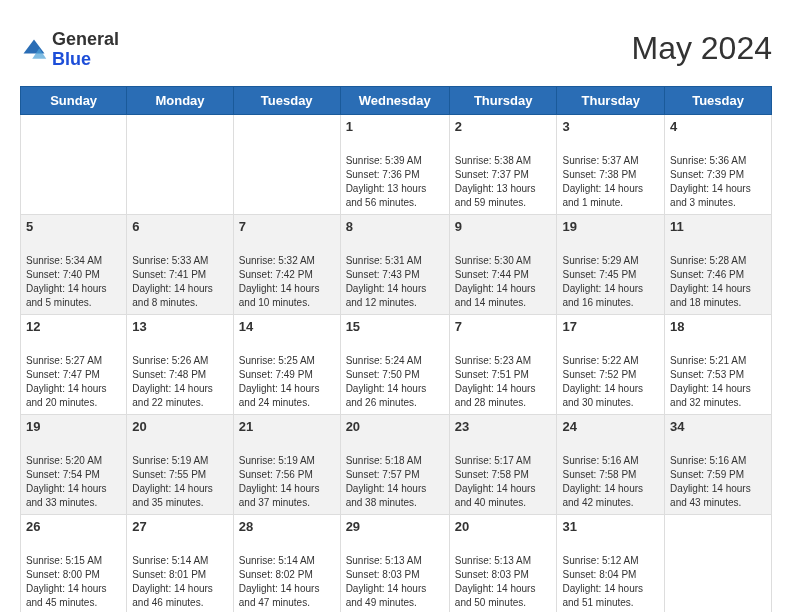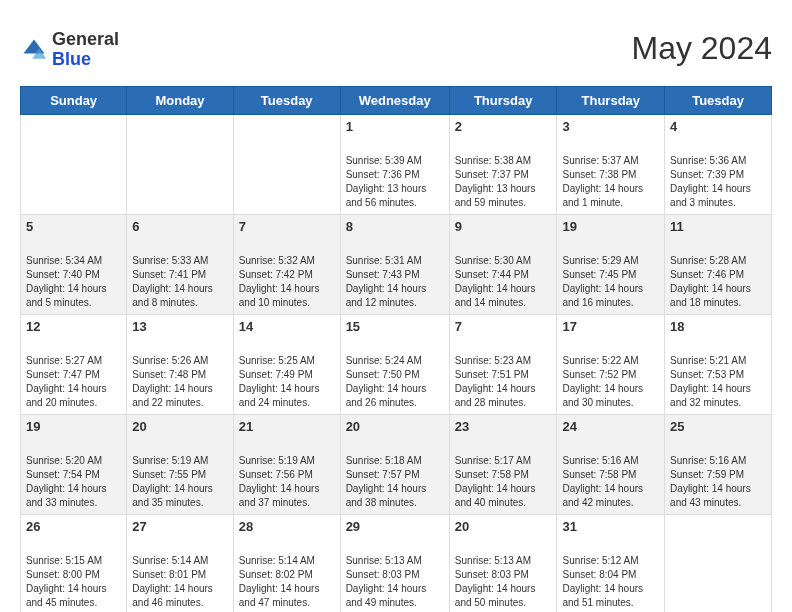--- a/index.html
+++ b/index.html
@@ -218,21 +218,21 @@
         </td>
         <td>
           <div class="day-number">23</div>
           <div class="day-info">Sunrise: 5:17 AM<br>Sunset: 7:58 PM<br>Daylight: 14 hours and 40 minutes.</div>
         </td>
         <td>
           <div class="day-number">24</div>
           <div class="day-info">Sunrise: 5:16 AM<br>Sunset: 7:58 PM<br>Daylight: 14 hours and 42 minutes.</div>
         </td>
         <td>
-          <div class="day-number">25</div>
+          <div class="day-number">34</div>
           <div class="day-info">Sunrise: 5:16 AM<br>Sunset: 7:59 PM<br>Daylight: 14 hours and 43 minutes.</div>
         </td>
       </tr>
       <tr>
         <td>
           <div class="day-number">26</div>
           <div class="day-info">Sunrise: 5:15 AM<br>Sunset: 8:00 PM<br>Daylight: 14 hours and 45 minutes.</div>
         </td>
         <td>
           <div class="day-number">27</div>

